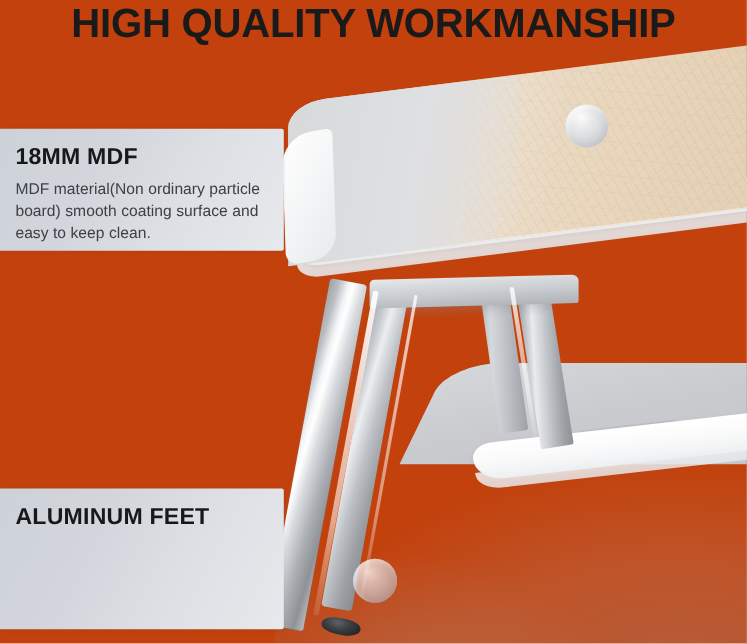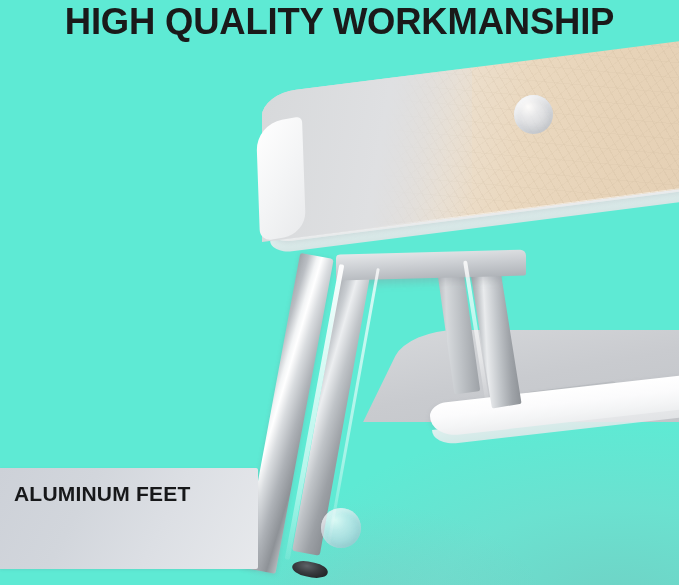--- a/index.html
+++ b/index.html
@@ -9,21 +9,21 @@
   }
   body {
     font-family: "Liberation Sans", sans-serif;
     -webkit-font-smoothing: antialiased;
   }
 
   #page {
     position: relative;
     width: 679px;
     height: 585px;
-    background: #5eead4;
+    background: #c2410c;
     overflow: hidden;
   }
 
   
   #headline {
     position: absolute;
     left: 0;
     top: 0px;
     width: 679px;
     text-align: center;
@@ -63,21 +63,21 @@
     font-family: "Liberation Sans", sans-serif;
     font-weight: 400;
     font-size: 14.2px;
     line-height: 20px;
     letter-spacing: 0.05px;
     color: #3d4044;
     margin: 0;
   }
 
   #callout-mdf   { top: 117px; width: 258px; height: 111px; }
-  #callout-feet  { top: 468px; width: 258px; height: 101px; }
+  #callout-feet  { top: 444px; width: 258px; height: 128px; }
 
   
   #product {
     position: absolute;
     left: 0;
     top: 0;
     width: 679px;
     height: 585px;
     pointer-events: none;
   }
@@ -376,18 +376,22 @@
     <div id="desk-grain"></div>
     <div id="desk-top-paint"></div>
     <div id="desk-cap"></div>
 
     <div class="bubble" id="bubble-top"></div>
     <div class="bubble" id="bubble-foot"></div>
   </div>
 
   <div id="headline">HIGH QUALITY WORKMANSHIP</div>
 
+  <div class="callout" id="callout-mdf">
+    <p class="callout-title">18MM MDF</p>
+    <p class="callout-body">MDF material(Non ordinary particle board) smooth coating surface and easy to keep clean.</p>
+  </div>
 
   <div class="callout" id="callout-feet">
     <p class="callout-title">ALUMINUM FEET</p>
   </div>
 
 </div>
 
 </body></html>

